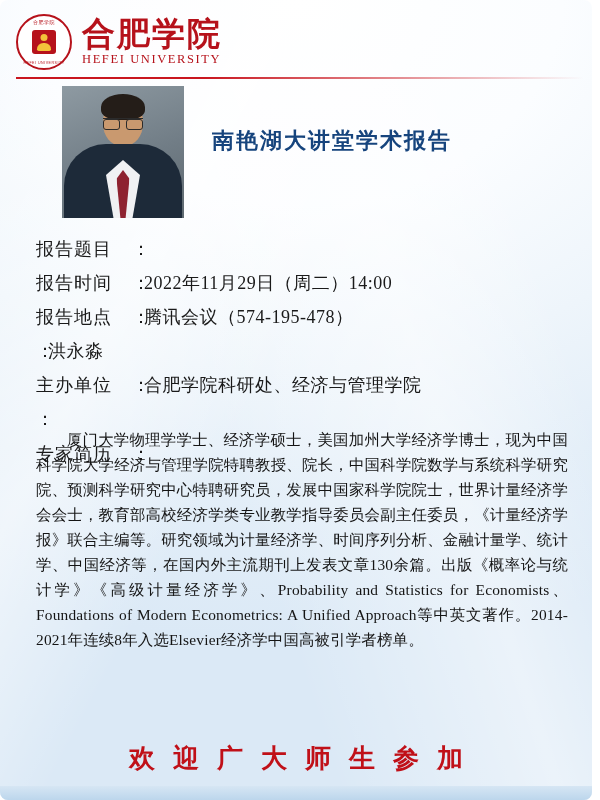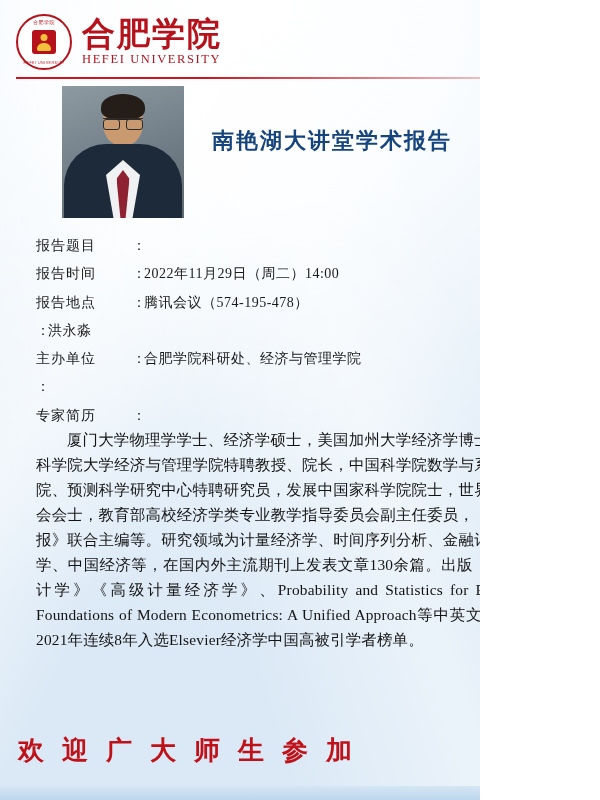--- a/index.html
+++ b/index.html
@@ -8,25 +8,26 @@
   }
   body {
     width: 600px;
     height: 800px;
     font-family: "Liberation Serif", serif;
     background: #ffffff;
     overflow: hidden;
   }
   .poster {
     position: relative;
-    width: 480px;
+    width: 592px;
     height: 800px;
     background:
       radial-gradient(ellipse 140% 80% at 50% 0%, #ffffff 0%, #fbfdff 32%, #eef5fb 58%, #e3eef8 78%, #dbe9f6 100%);
     overflow: hidden;
+    border-radius: 8px;
   }
   
   .poster::before {
     content: "";
     position: absolute;
     inset: 0;
     background:
       linear-gradient(118deg, rgba(255,255,255,0.0) 0%, rgba(255,255,255,0.55) 28%, rgba(255,255,255,0.0) 46%),
       linear-gradient(72deg, rgba(255,255,255,0.0) 40%, rgba(255,255,255,0.45) 66%, rgba(255,255,255,0.0) 84%);
     pointer-events: none;
@@ -248,21 +249,21 @@
     position: absolute;
     top: 236px;
     left: 36px;
     width: 536px;
     z-index: 3;
   }
   .info-row {
     display: flex;
     align-items: center;
     margin-bottom: 8px;
-    font-size: 14px;
+    font-size: 18px;
     color: #1a1a1a;
     line-height: 1.45;
   }
   .info-label {
     flex: none;
     width: 96px;
     letter-spacing: 1px;
   }
   .info-colon {
     flex: none;
@@ -286,22 +287,22 @@
     text-indent: 2em;
     letter-spacing: 0.2px;
     z-index: 3;
   }
 
   
   .slogan {
     position: absolute;
     left: 0;
     right: 0;
-    bottom: 32px;
-    text-align: left;
+    bottom: 24px;
+    text-align: center;
     color: #c01018;
     font-family: "Liberation Serif", serif;
     font-weight: bold;
     font-size: 26px;
     letter-spacing: 18px;
     text-indent: 18px;
     z-index: 3;
   }
 </style>
 </head>

